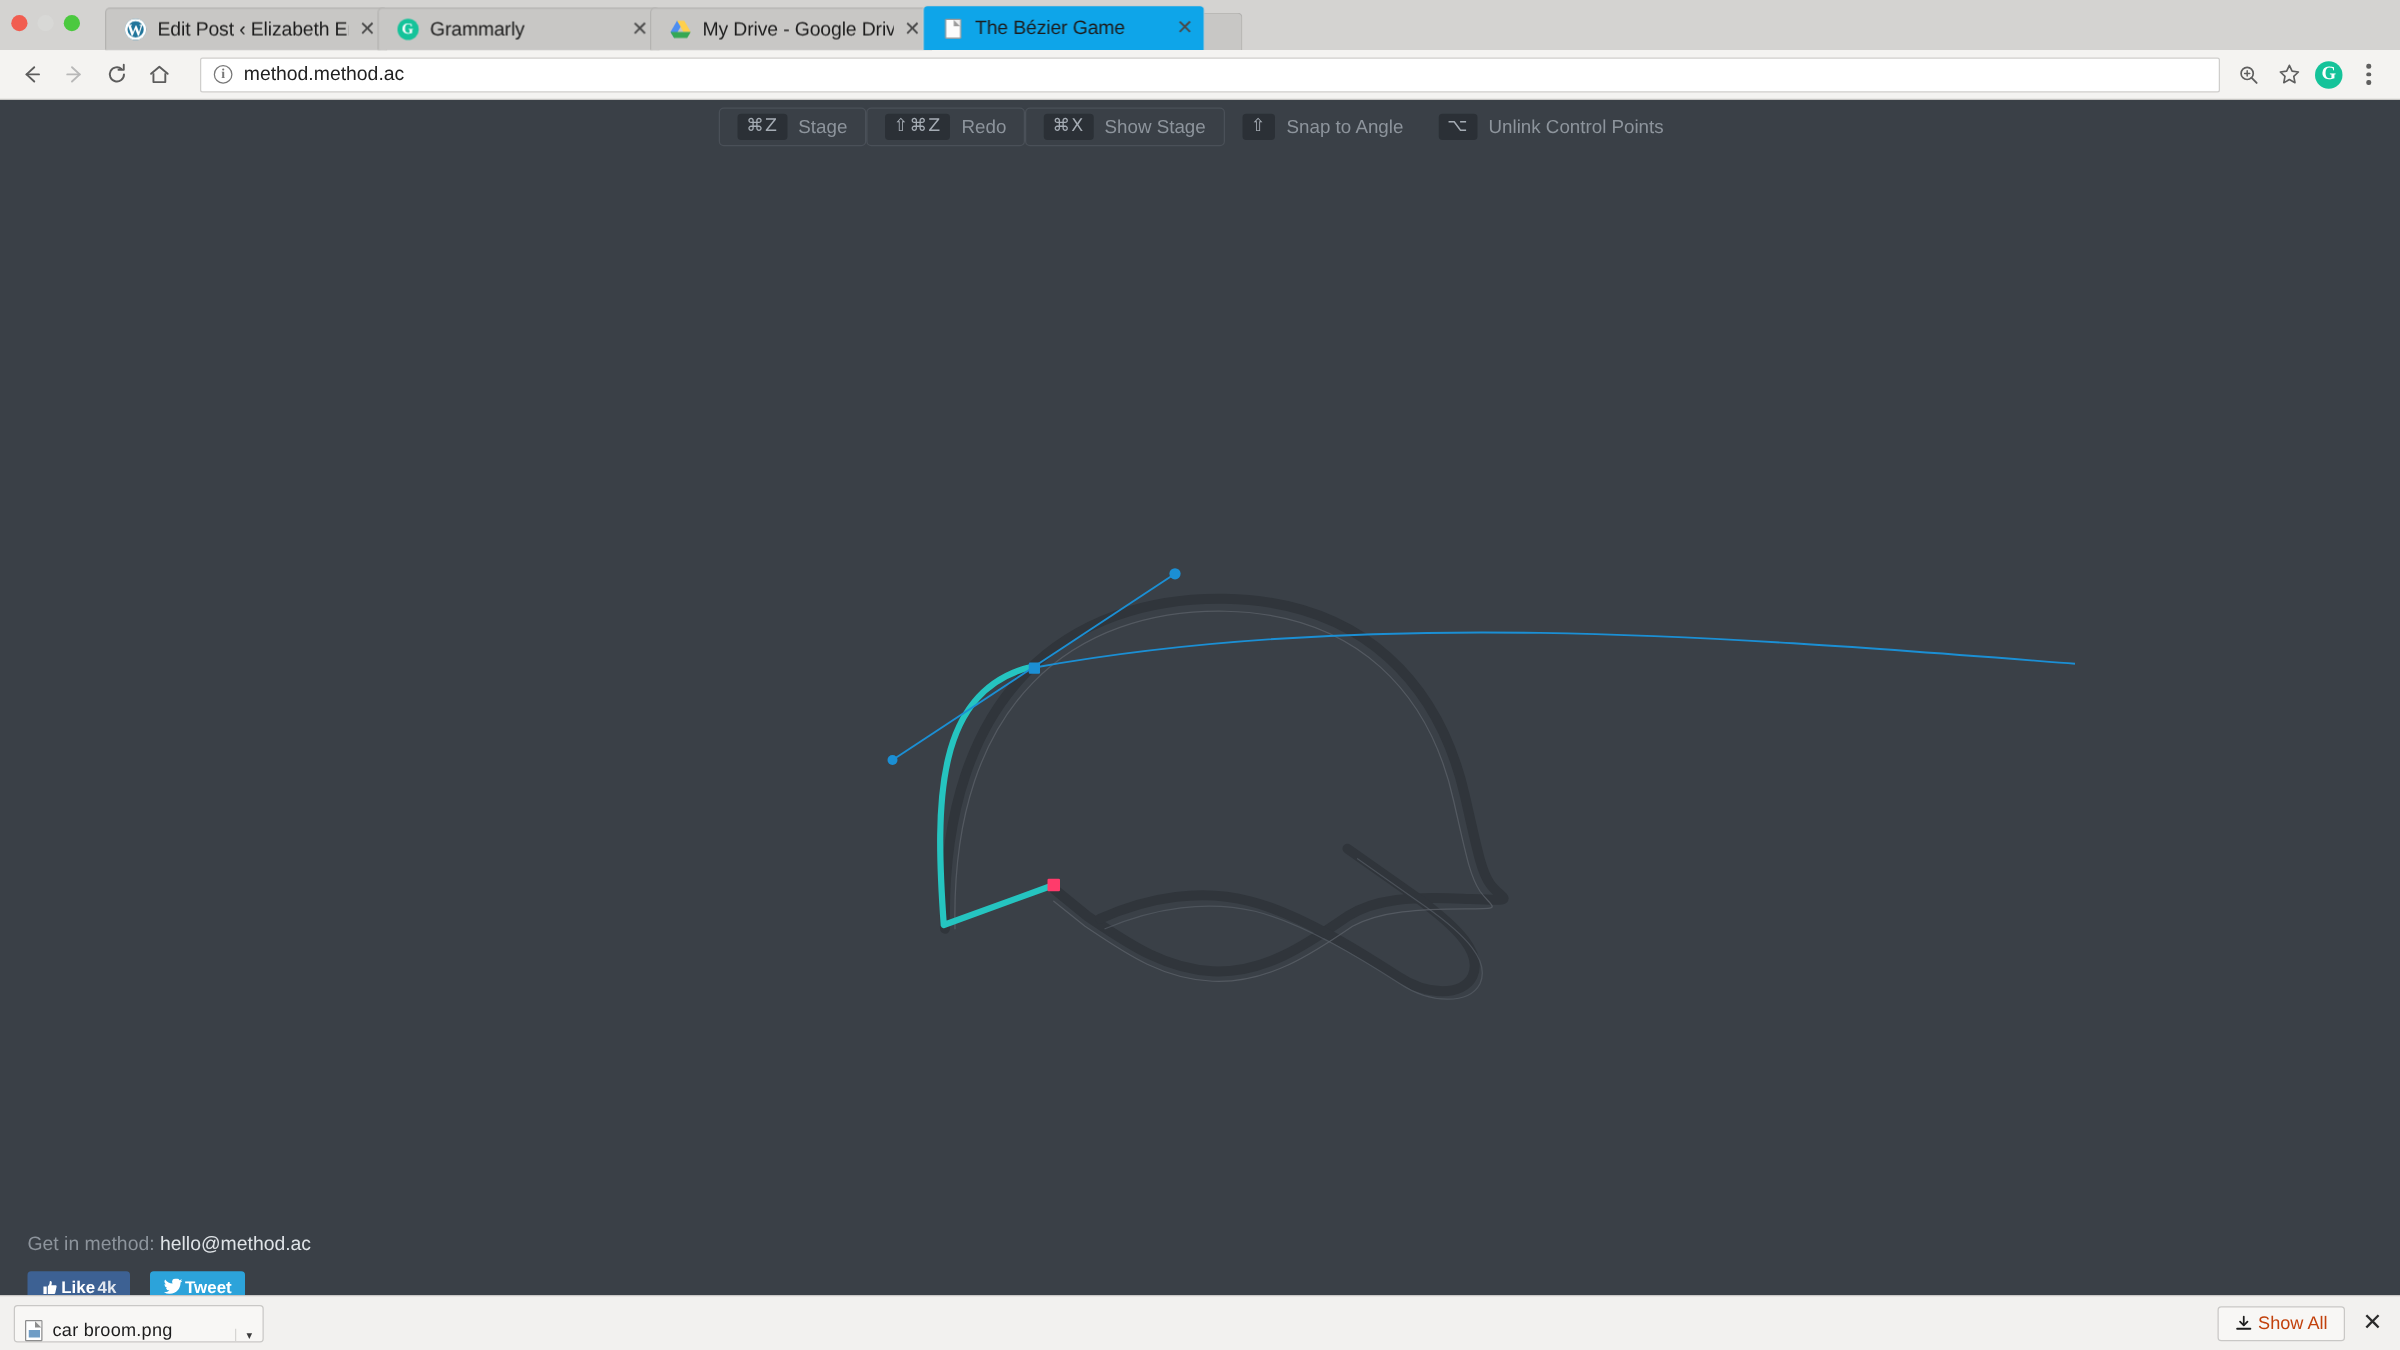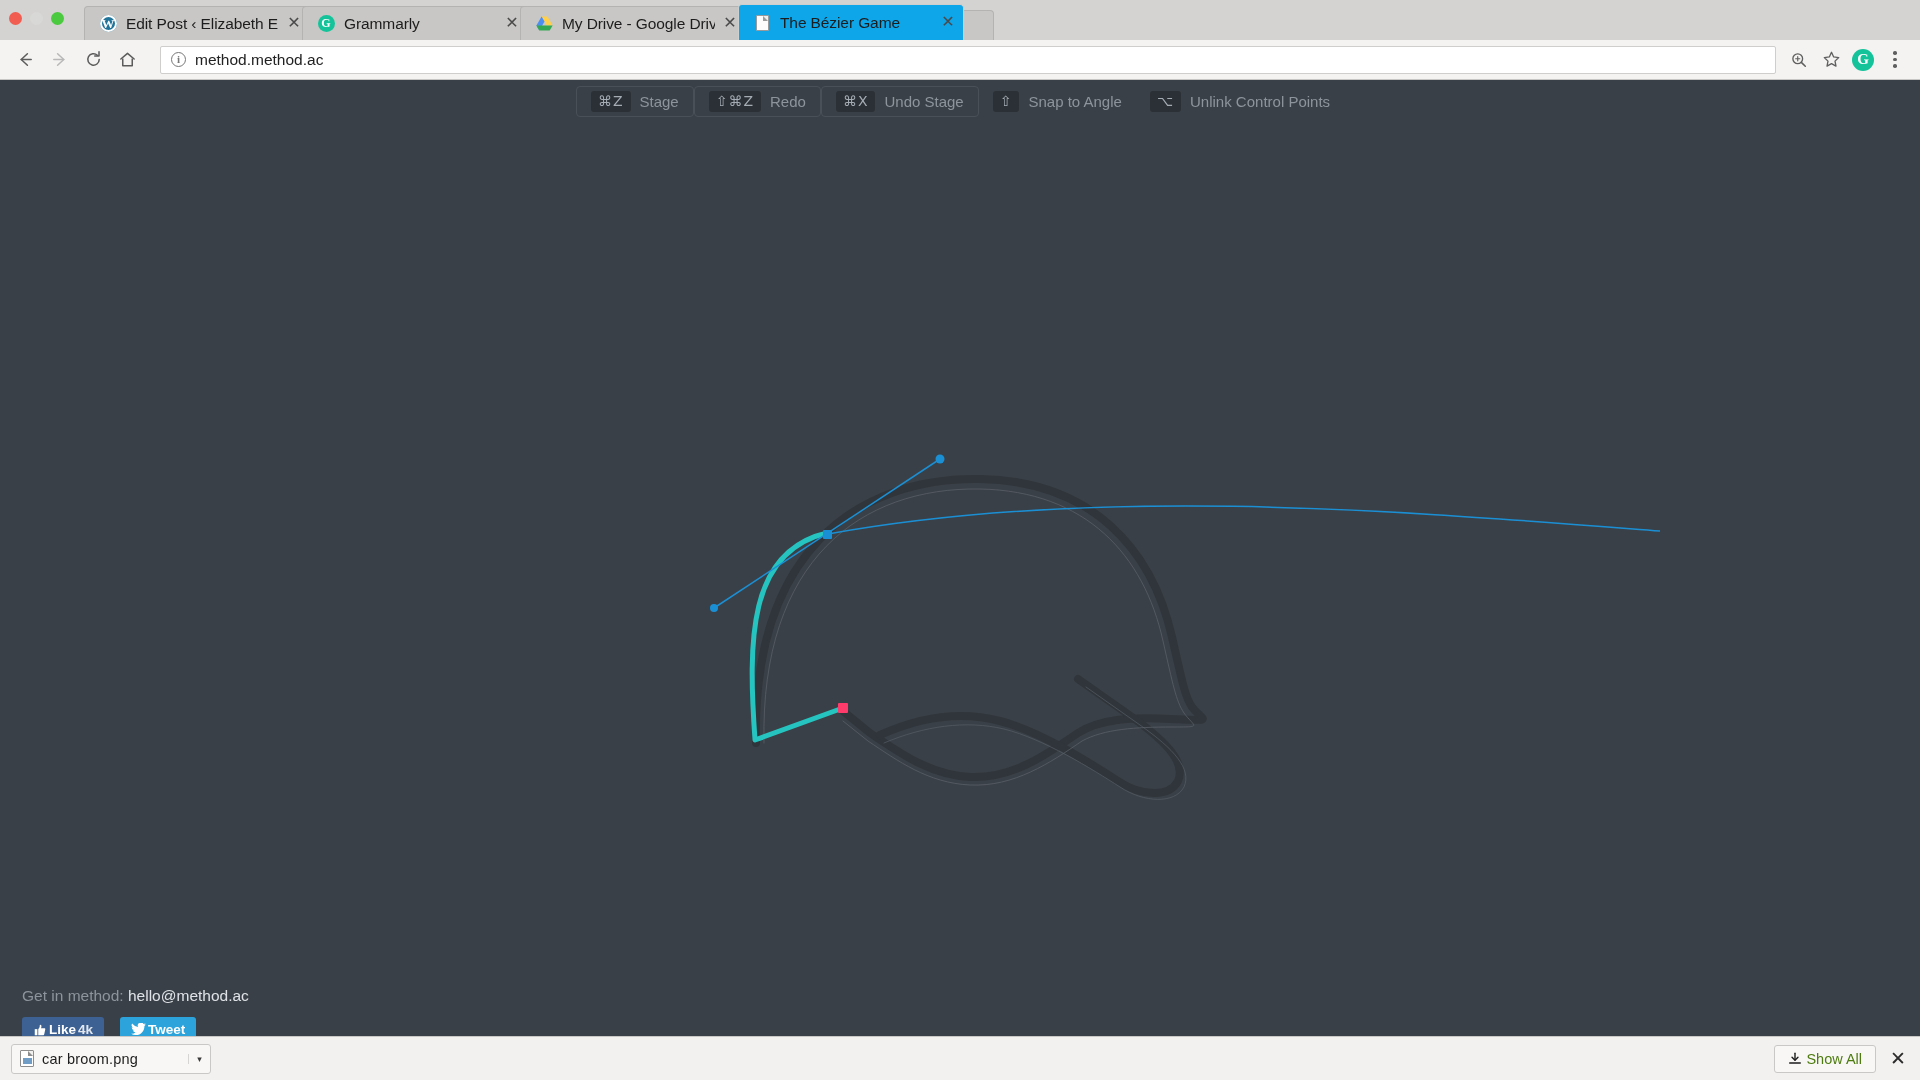--- a/index.html
+++ b/index.html
@@ -241,21 +241,21 @@
     bottom: 0; left: 0;
     width: 1920px; height: 44px;
     background: #f2f1ef;
     border-top: 1px solid #c9c8c6;
     display: flex;
     align-items: center;
     padding: 0 8px;
   }
   .dlitem {
     display: flex;
-    align-items: center;
+    align-items: flex-end;
     height: 30px;
     background: #f8f7f5;
     border: 1px solid #c9c8c6;
     border-radius: 3px;
     width: 200px;
     margin-left: 3px;
   }
   .dlicon {
     width: 30px;
     display:flex;align-items:center;justify-content:center;
@@ -275,21 +275,21 @@
     width: 22px;
     border-left: 1px solid #d6d5d3;
     display:flex;align-items:center;justify-content:center;
     color:#3b3b3b;font-size:9px;
   }
   .shelf-right { margin-left: auto; display: flex; align-items: center; gap: 14px; padding-right: 6px; }
   .showall {
     display:flex;align-items:center;gap:4px;
     height:28px;padding:0 13px;
     border:1px solid #c9c8c6;border-radius:3px;background:#f8f7f5;
-    font-size:14.5px;color:#4d7c0f;
+    font-size:14.5px;color:#c2410c;
   }
   .shelfclose{ font-size:19px;color:#2b2b2b;line-height:19px; font-family:"DejaVu Sans",sans-serif;}
 </style>
 </head>
 <body>
 
 <div class="browser">
 
   <div class="tabstrip">
     <div class="traffic">
@@ -403,21 +403,21 @@
       <div class="tool boxed">
         <span class="key">⌘Z</span>
         <span>Stage</span>
       </div>
       <div class="tool boxed">
         <span class="key">⇧⌘Z</span>
         <span>Redo</span>
       </div>
       <div class="tool boxed">
         <span class="key">⌘X</span>
-        <span>Undo Stage</span>
+        <span>Show Stage</span>
       </div>
       <div class="tool">
         <span class="key">⇧</span>
         <span>Snap to Angle</span>
       </div>
       <div class="tool">
         <span class="key">⌥</span>
         <span>Unlink Control Points</span>
       </div>
     </div>

